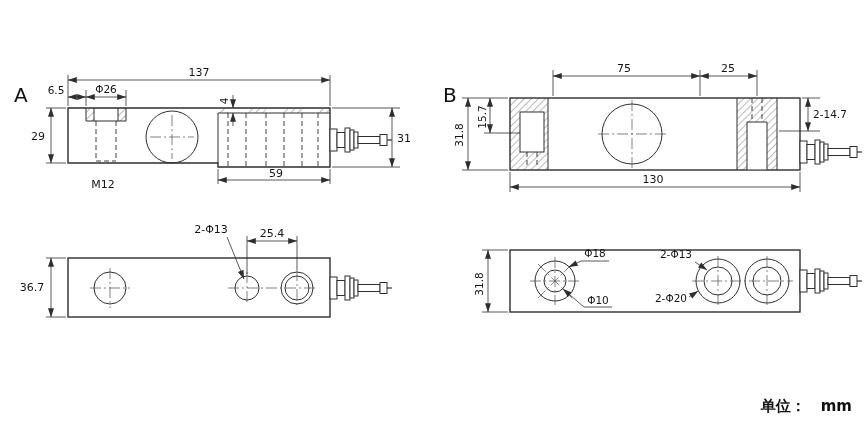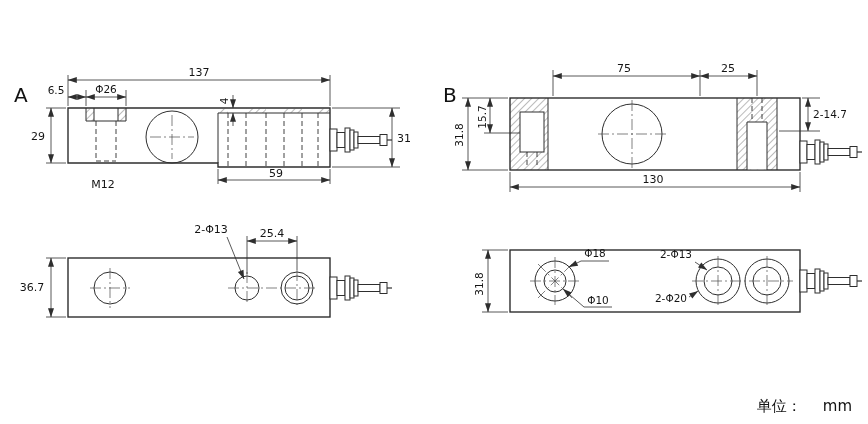--- a/index.html
+++ b/index.html
@@ -9,22 +9,22 @@
   .ol{stroke:#2e2e2e;stroke-width:1.4;fill:none;stroke-linejoin:miter}
   .ml{stroke:#2e2e2e;stroke-width:1;fill:none}
   .hid{stroke:#2e2e2e;stroke-width:.9;fill:none;stroke-dasharray:5 3}
   .cl{stroke:#4a4a4a;stroke-width:.7;fill:none;stroke-dasharray:11 3 2 3}
   .dim{stroke:#2e2e2e;stroke-width:.8;fill:none}
   .hatchbox{fill:url(#hatch);stroke:none}
   .t{font-size:11px;fill:#141414}
   .ts{font-size:10.5px;fill:#141414}
   .tbig{font-size:20px;fill:#111}
   .footer{position:absolute;right:16px;bottom:8px;font-size:15px;color:#111}
-  .footer .lbl{font-weight:normal}
-  .footer .val{margin-left:21px;font-weight:normal}
+  .footer .lbl{font-weight:bold}
+  .footer .val{margin-left:15px;font-weight:bold}
 </style>
 </head>
 <body>
 
 <div class="stage">
 <svg width="868" height="424" viewBox="0 0 868 424">
   <defs>
     <marker id="arw" viewBox="0 0 10 10" refX="9.3" refY="5" markerWidth="10" markerHeight="10" orient="auto-start-reverse" markerUnits="userSpaceOnUse">
       <path d="M0.5,2 L9.5,5 L0.5,8 Z" fill="#2e2e2e"></path>
     </marker>

